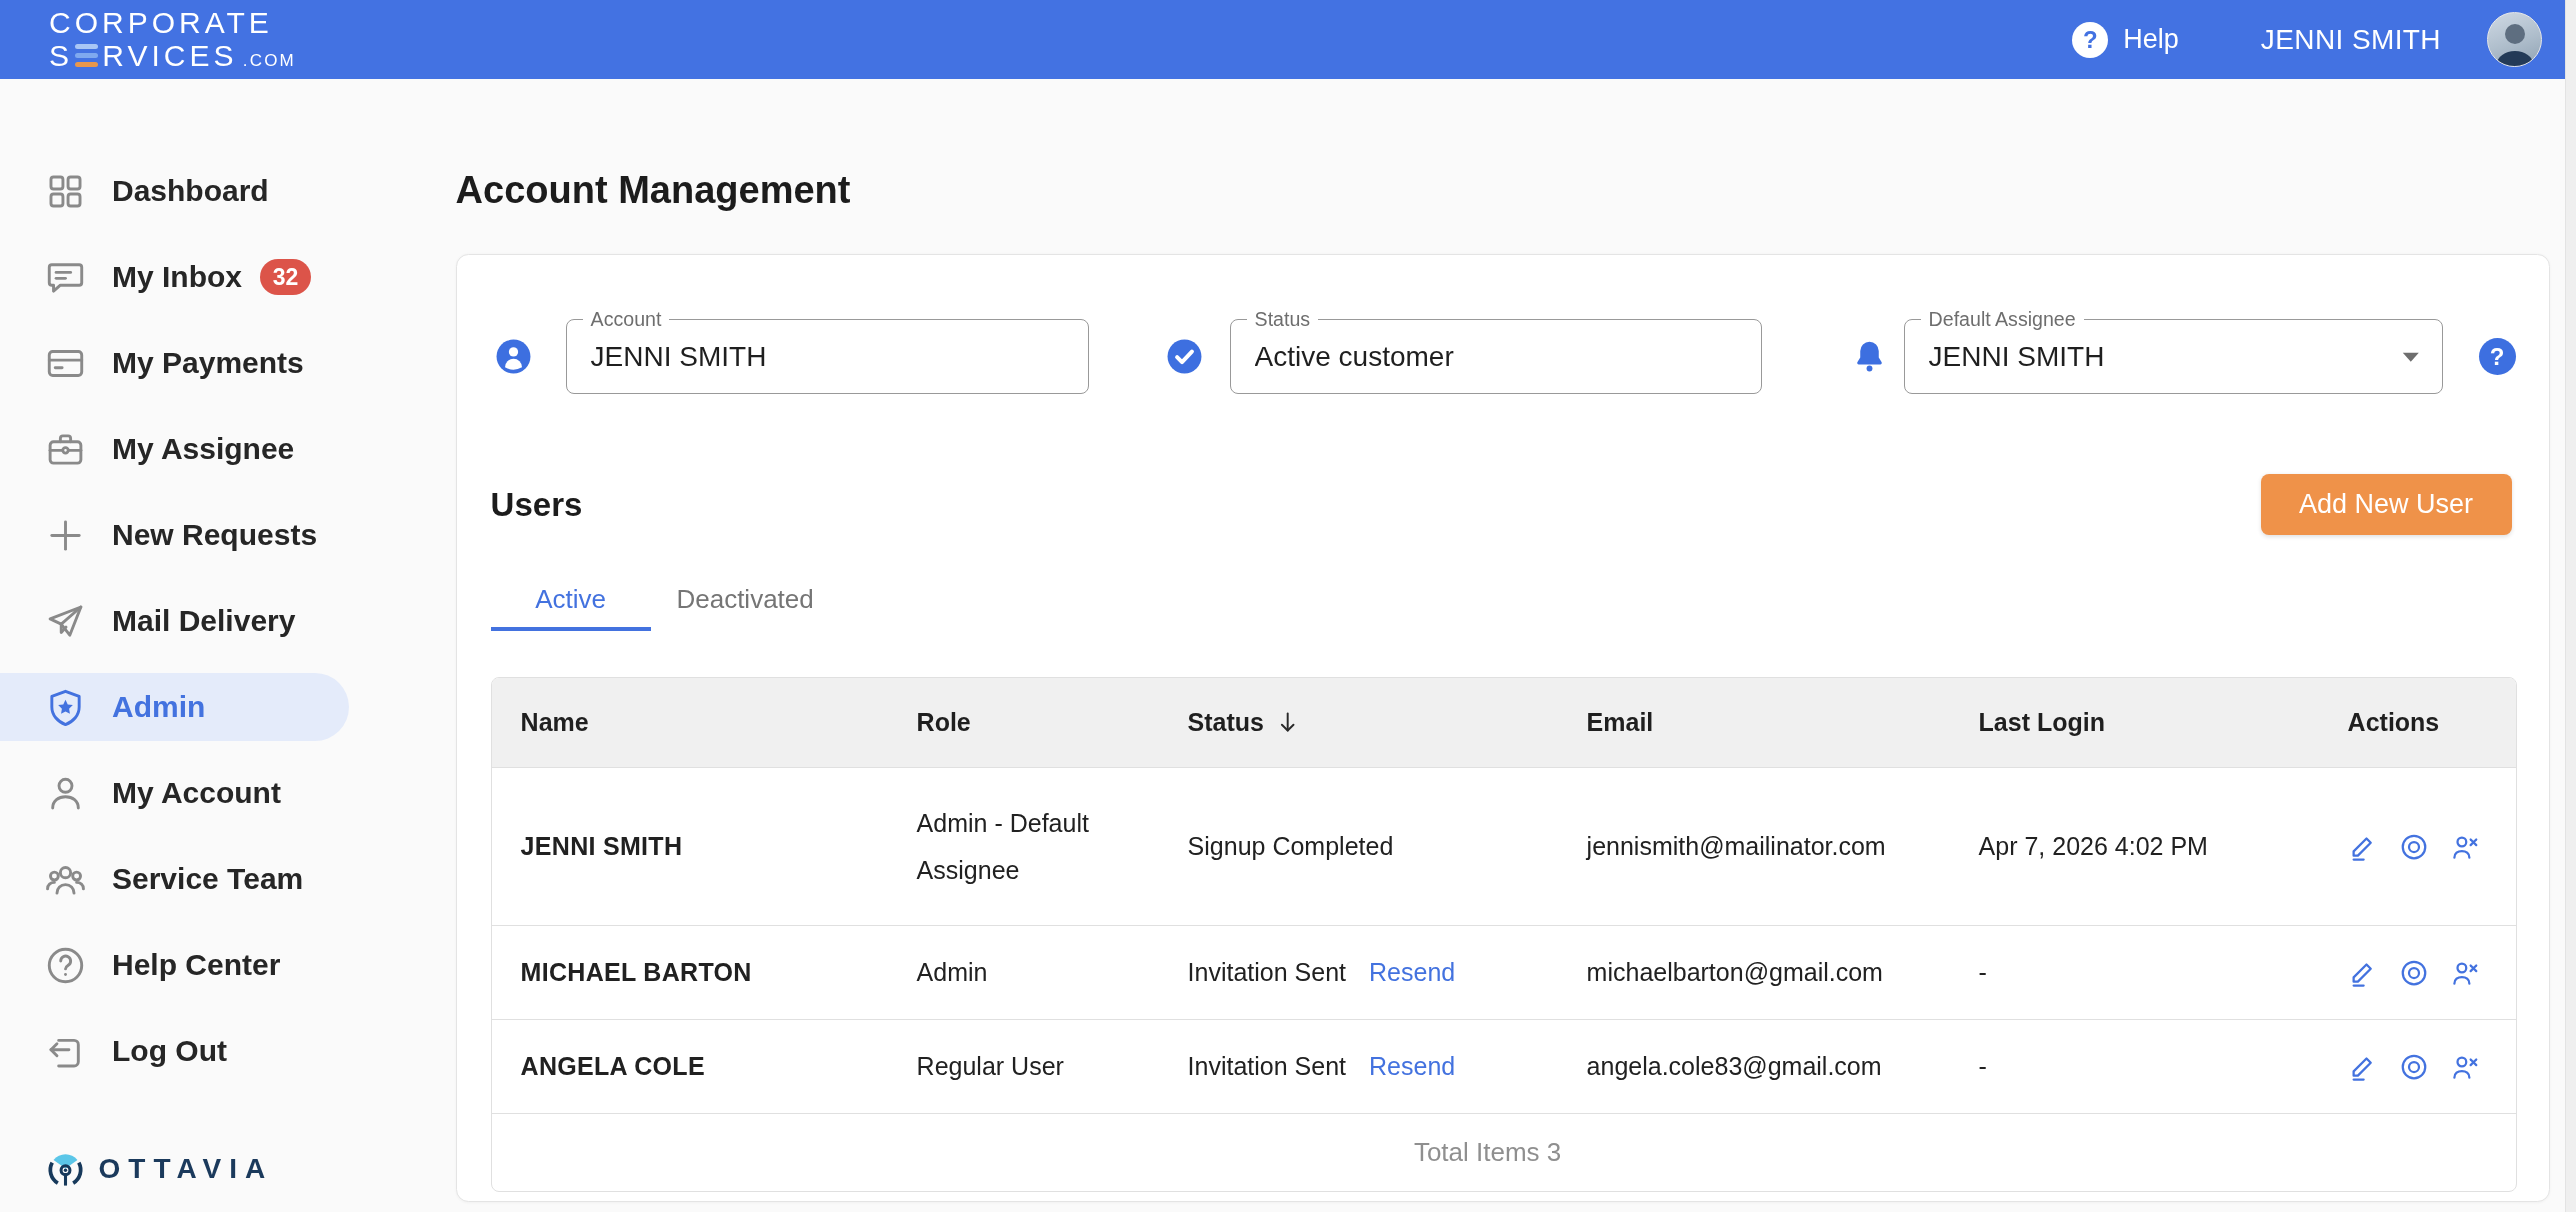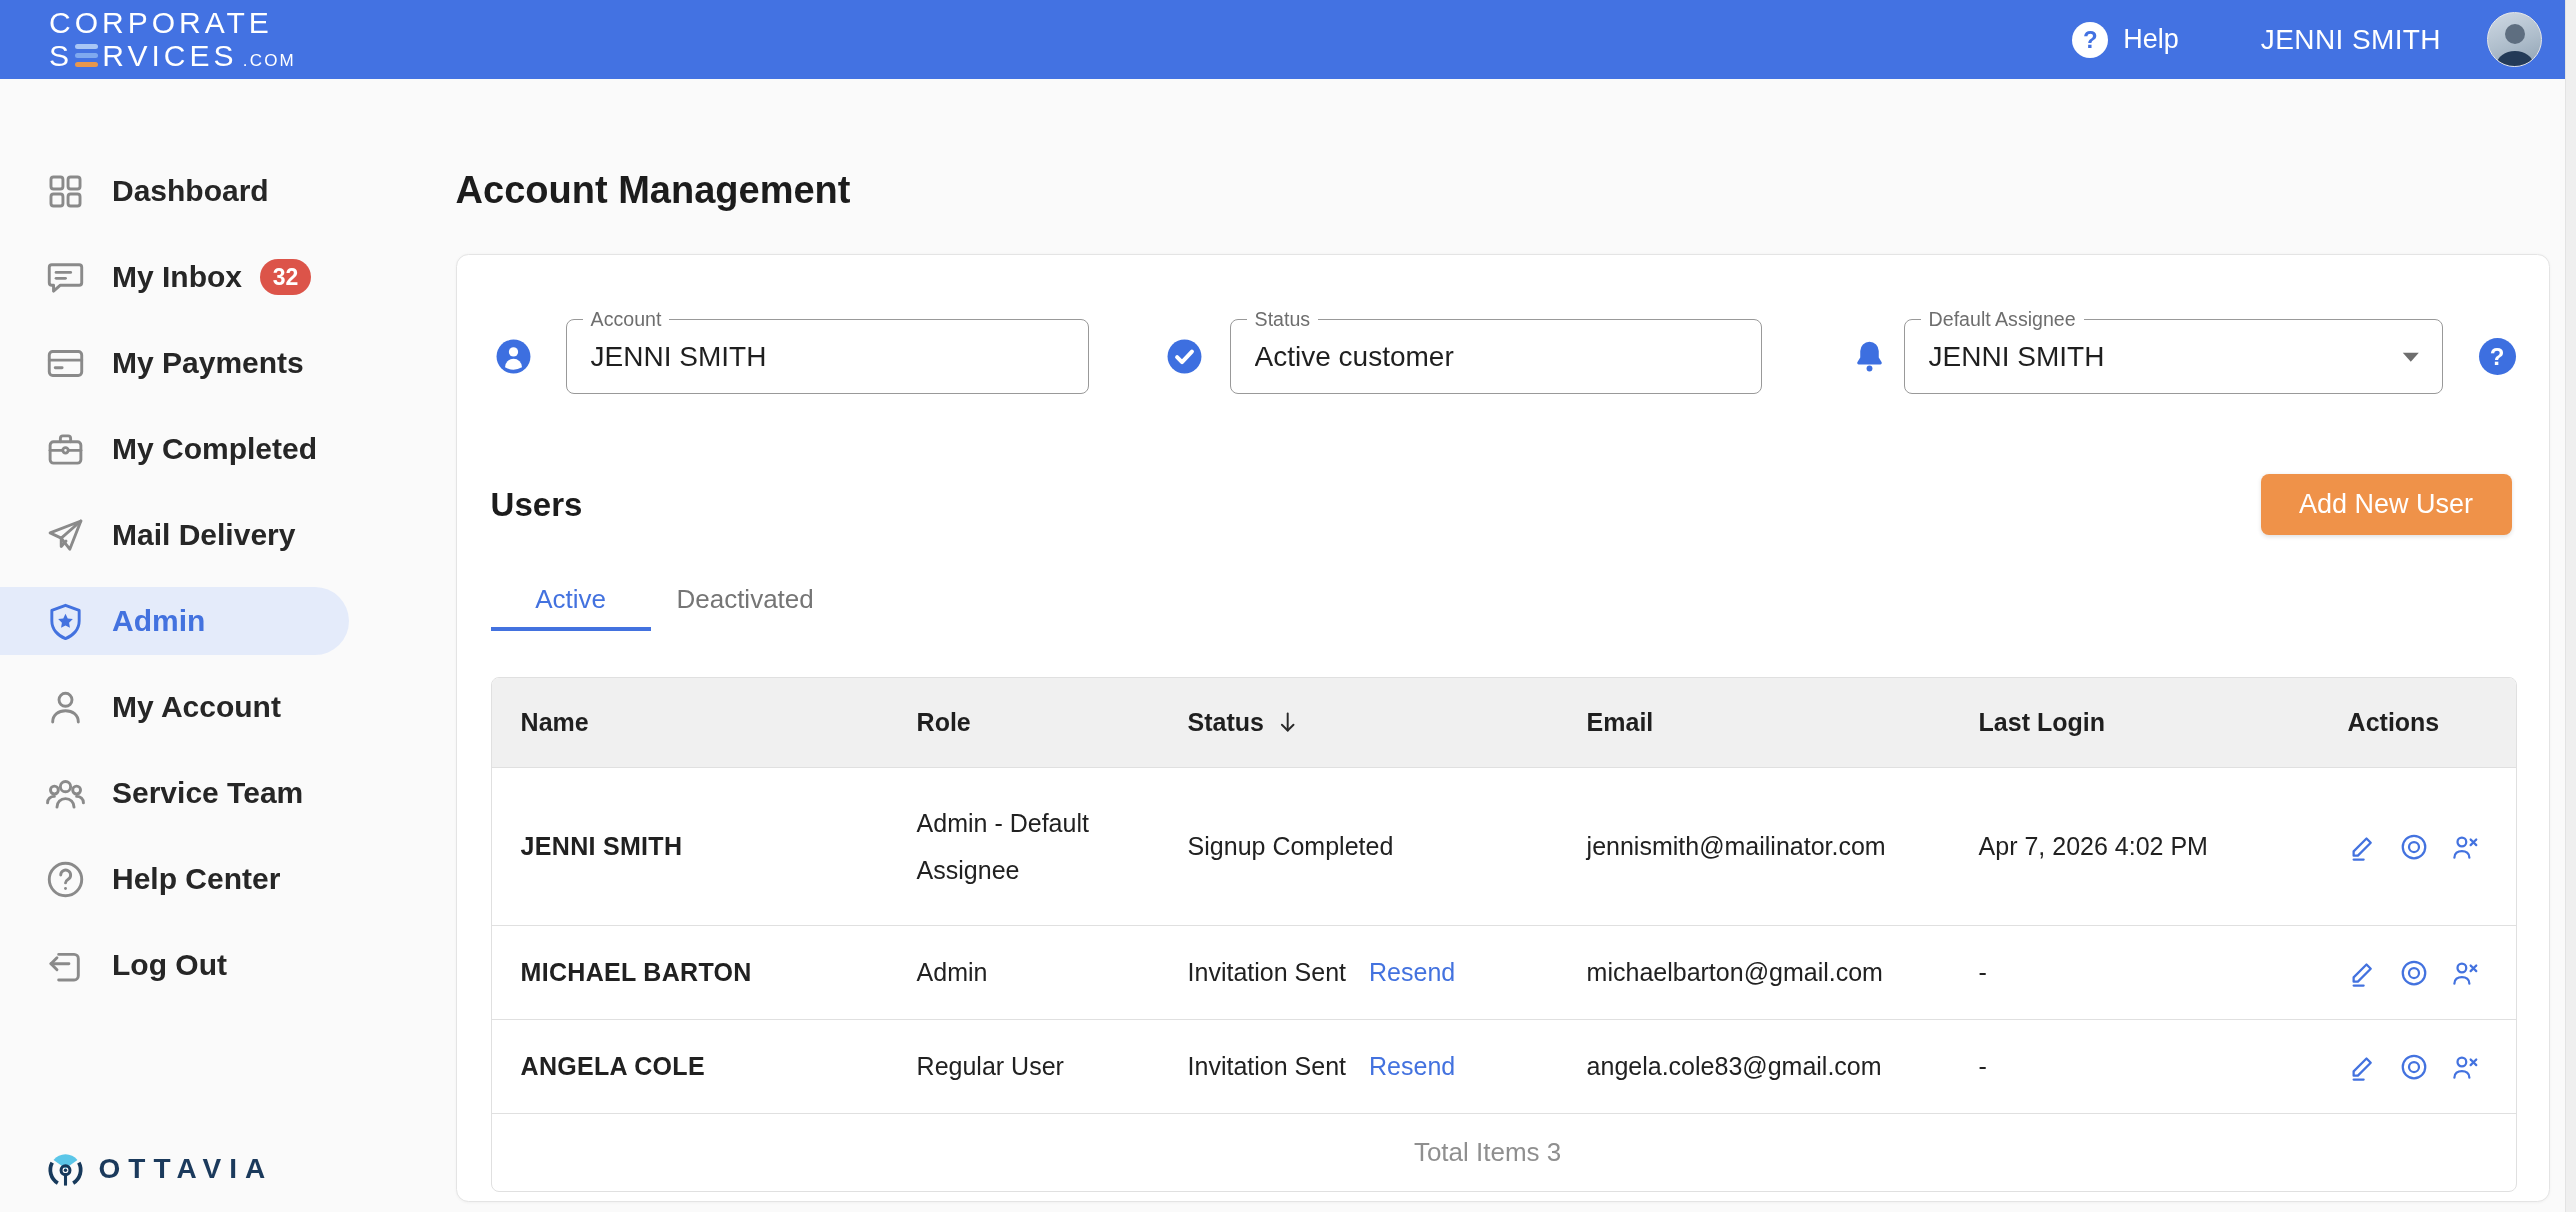--- a/index.html
+++ b/index.html
@@ -224,23 +224,32 @@
   <div class="nav-item">
     <span class="nav-icon">
       <svg viewBox="0 0 24 24">
           <rect x="3" y="7.5" width="18" height="12.5" rx="2"></rect>
           <path d="M9 7.5v-2A1.5 1.5 0 0 1 10.5 4h3A1.5 1.5 0 0 1 15 5.5v2"></path>
           <path d="M3 12.5h7"></path>
           <path d="M14 12.5h7"></path>
           <circle cx="12" cy="12.5" r="1.6"></circle>
         </svg>
     </span>
-    <span class="nav-label">My Completed</span>
-  </div>
-
+    <span class="nav-label">My Assignee</span>
+  </div>
+
+  <div class="nav-item">
+    <span class="nav-icon">
+      <svg viewBox="0 0 24 24">
+          <line x1="12" y1="4" x2="12" y2="20"></line>
+          <line x1="4" y1="12" x2="20" y2="12"></line>
+        </svg>
+    </span>
+    <span class="nav-label">New Requests</span>
+  </div>
 
   <div class="nav-item">
     <span class="nav-icon">
       <svg viewBox="0 0 24 24">
           <path d="M21 3.5L3 10.5l6.5 3L21 3.5z"></path>
           <path d="M21 3.5L14.5 20l-5-6.5"></path>
           <path d="M9.5 13.5v5l2.8-3.2"></path>
         </svg>
     </span>
     <span class="nav-label">Mail Delivery</span>

